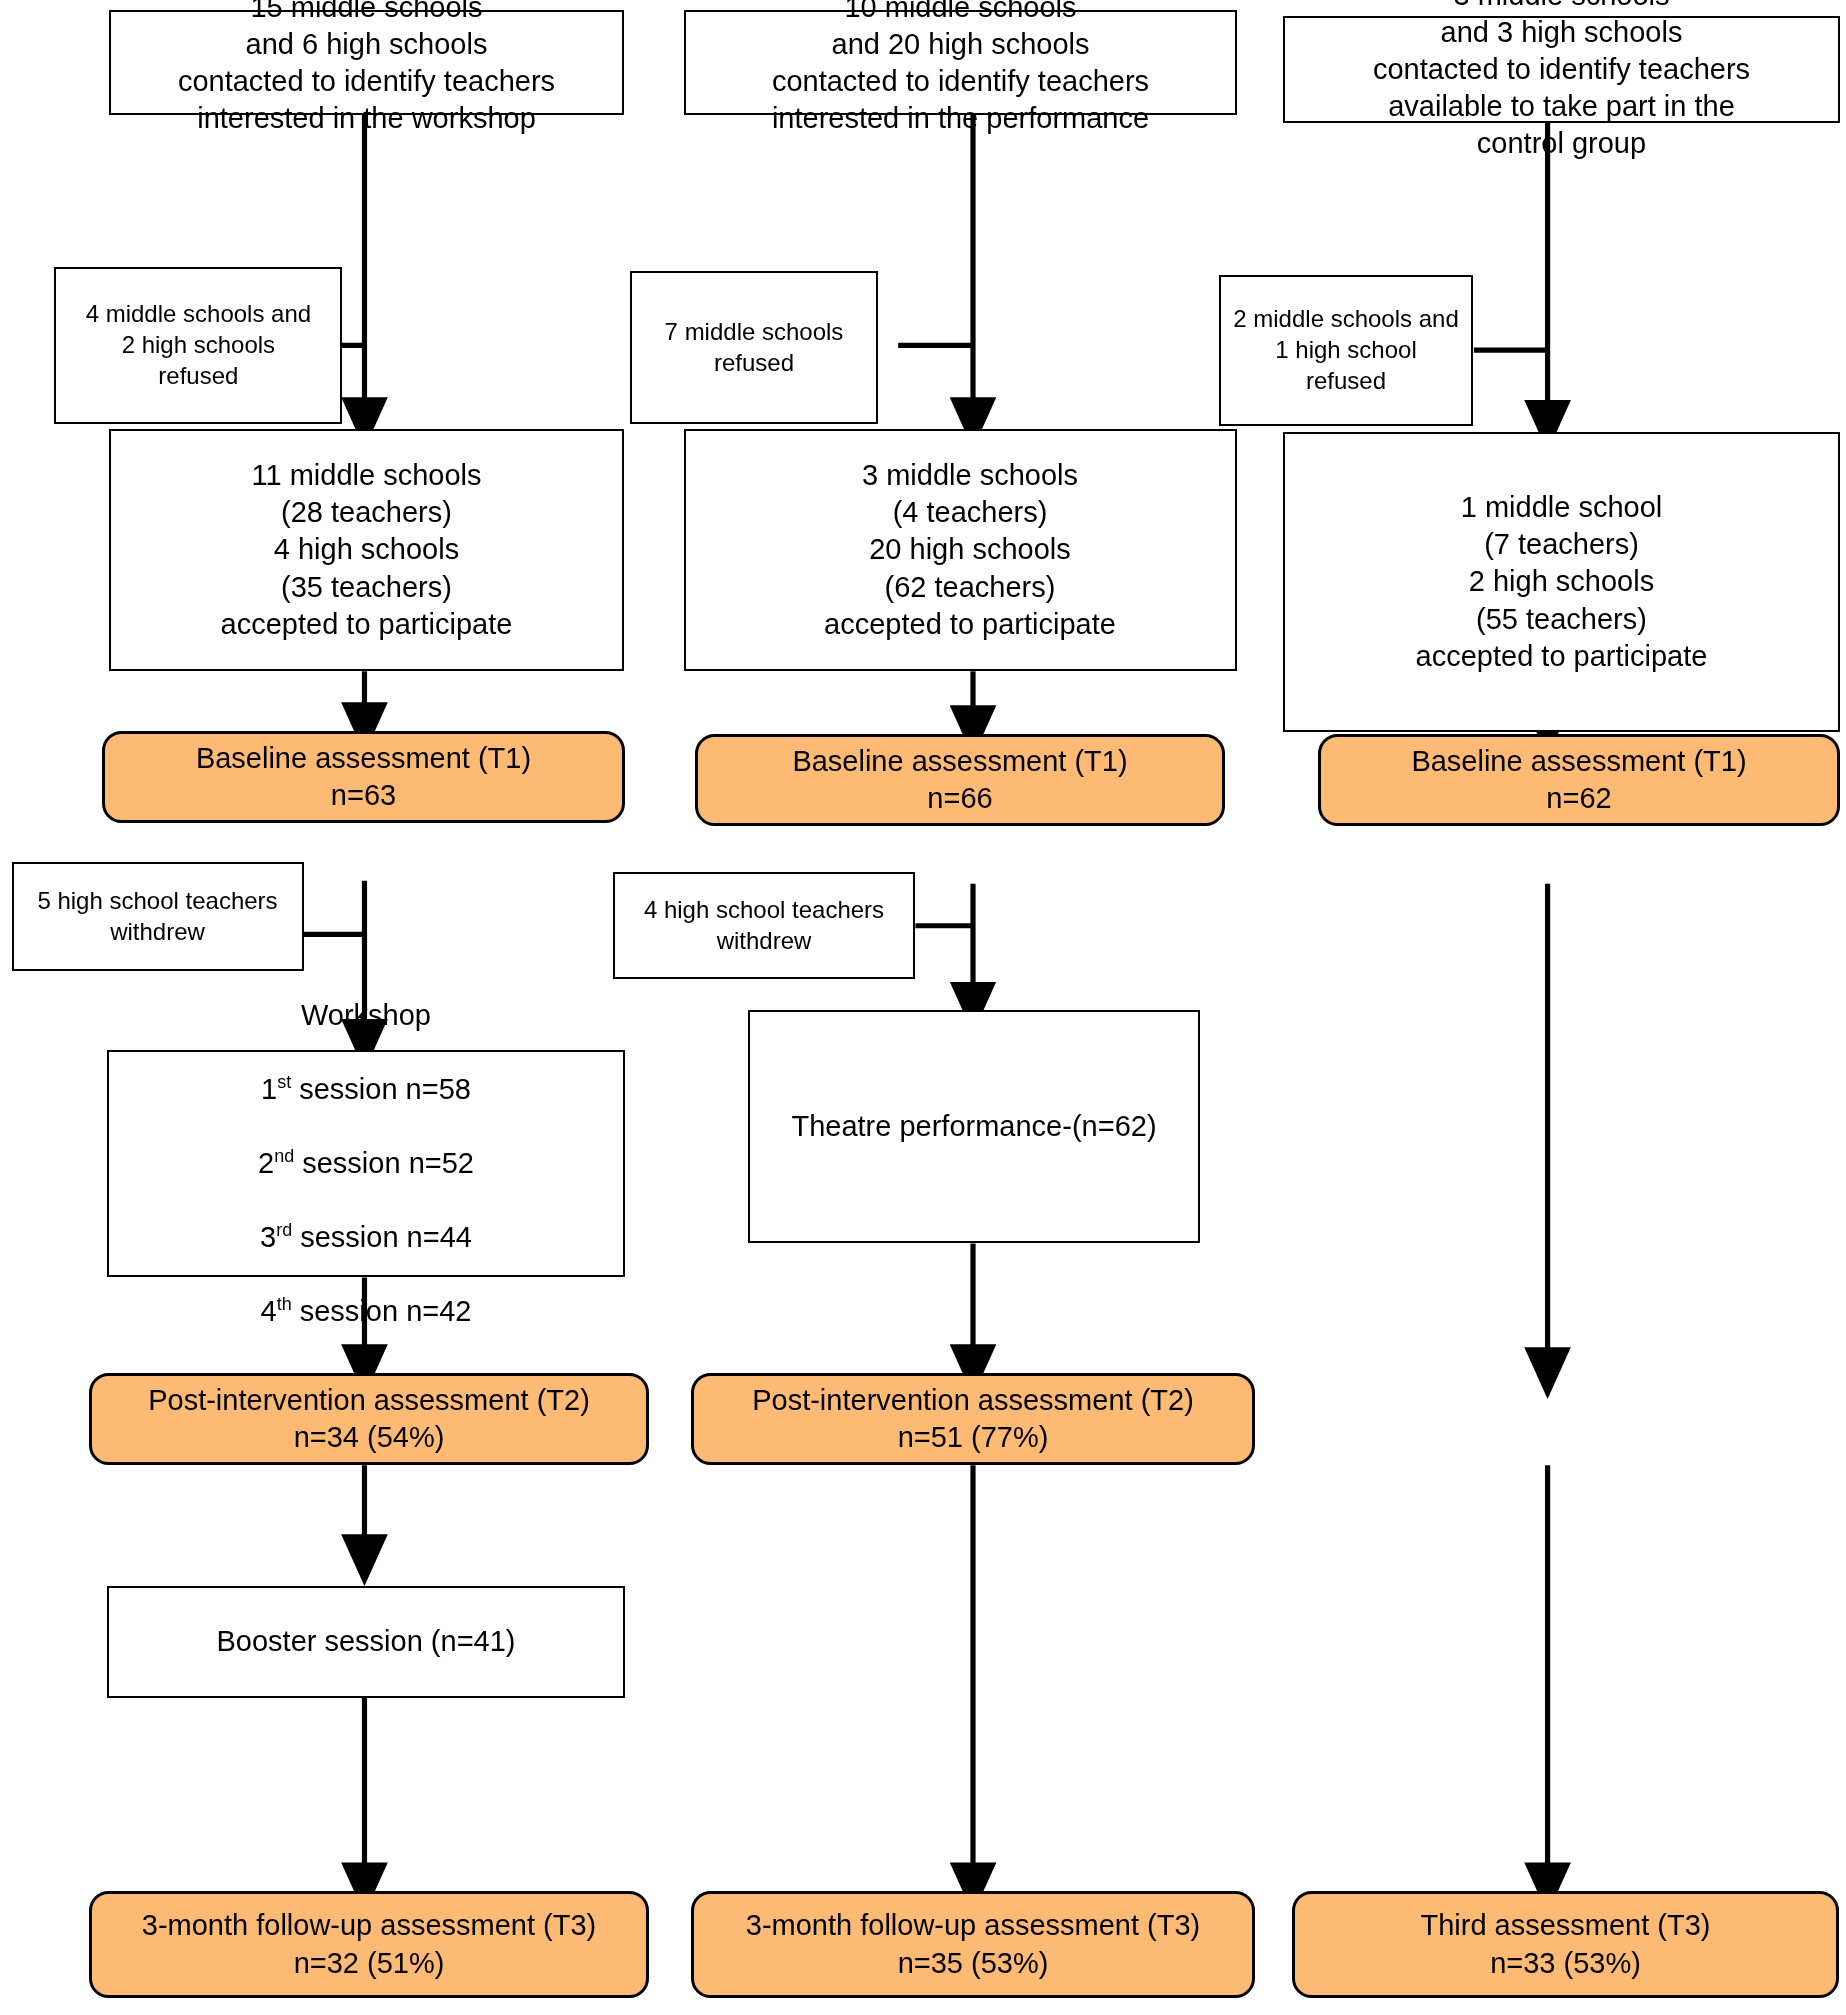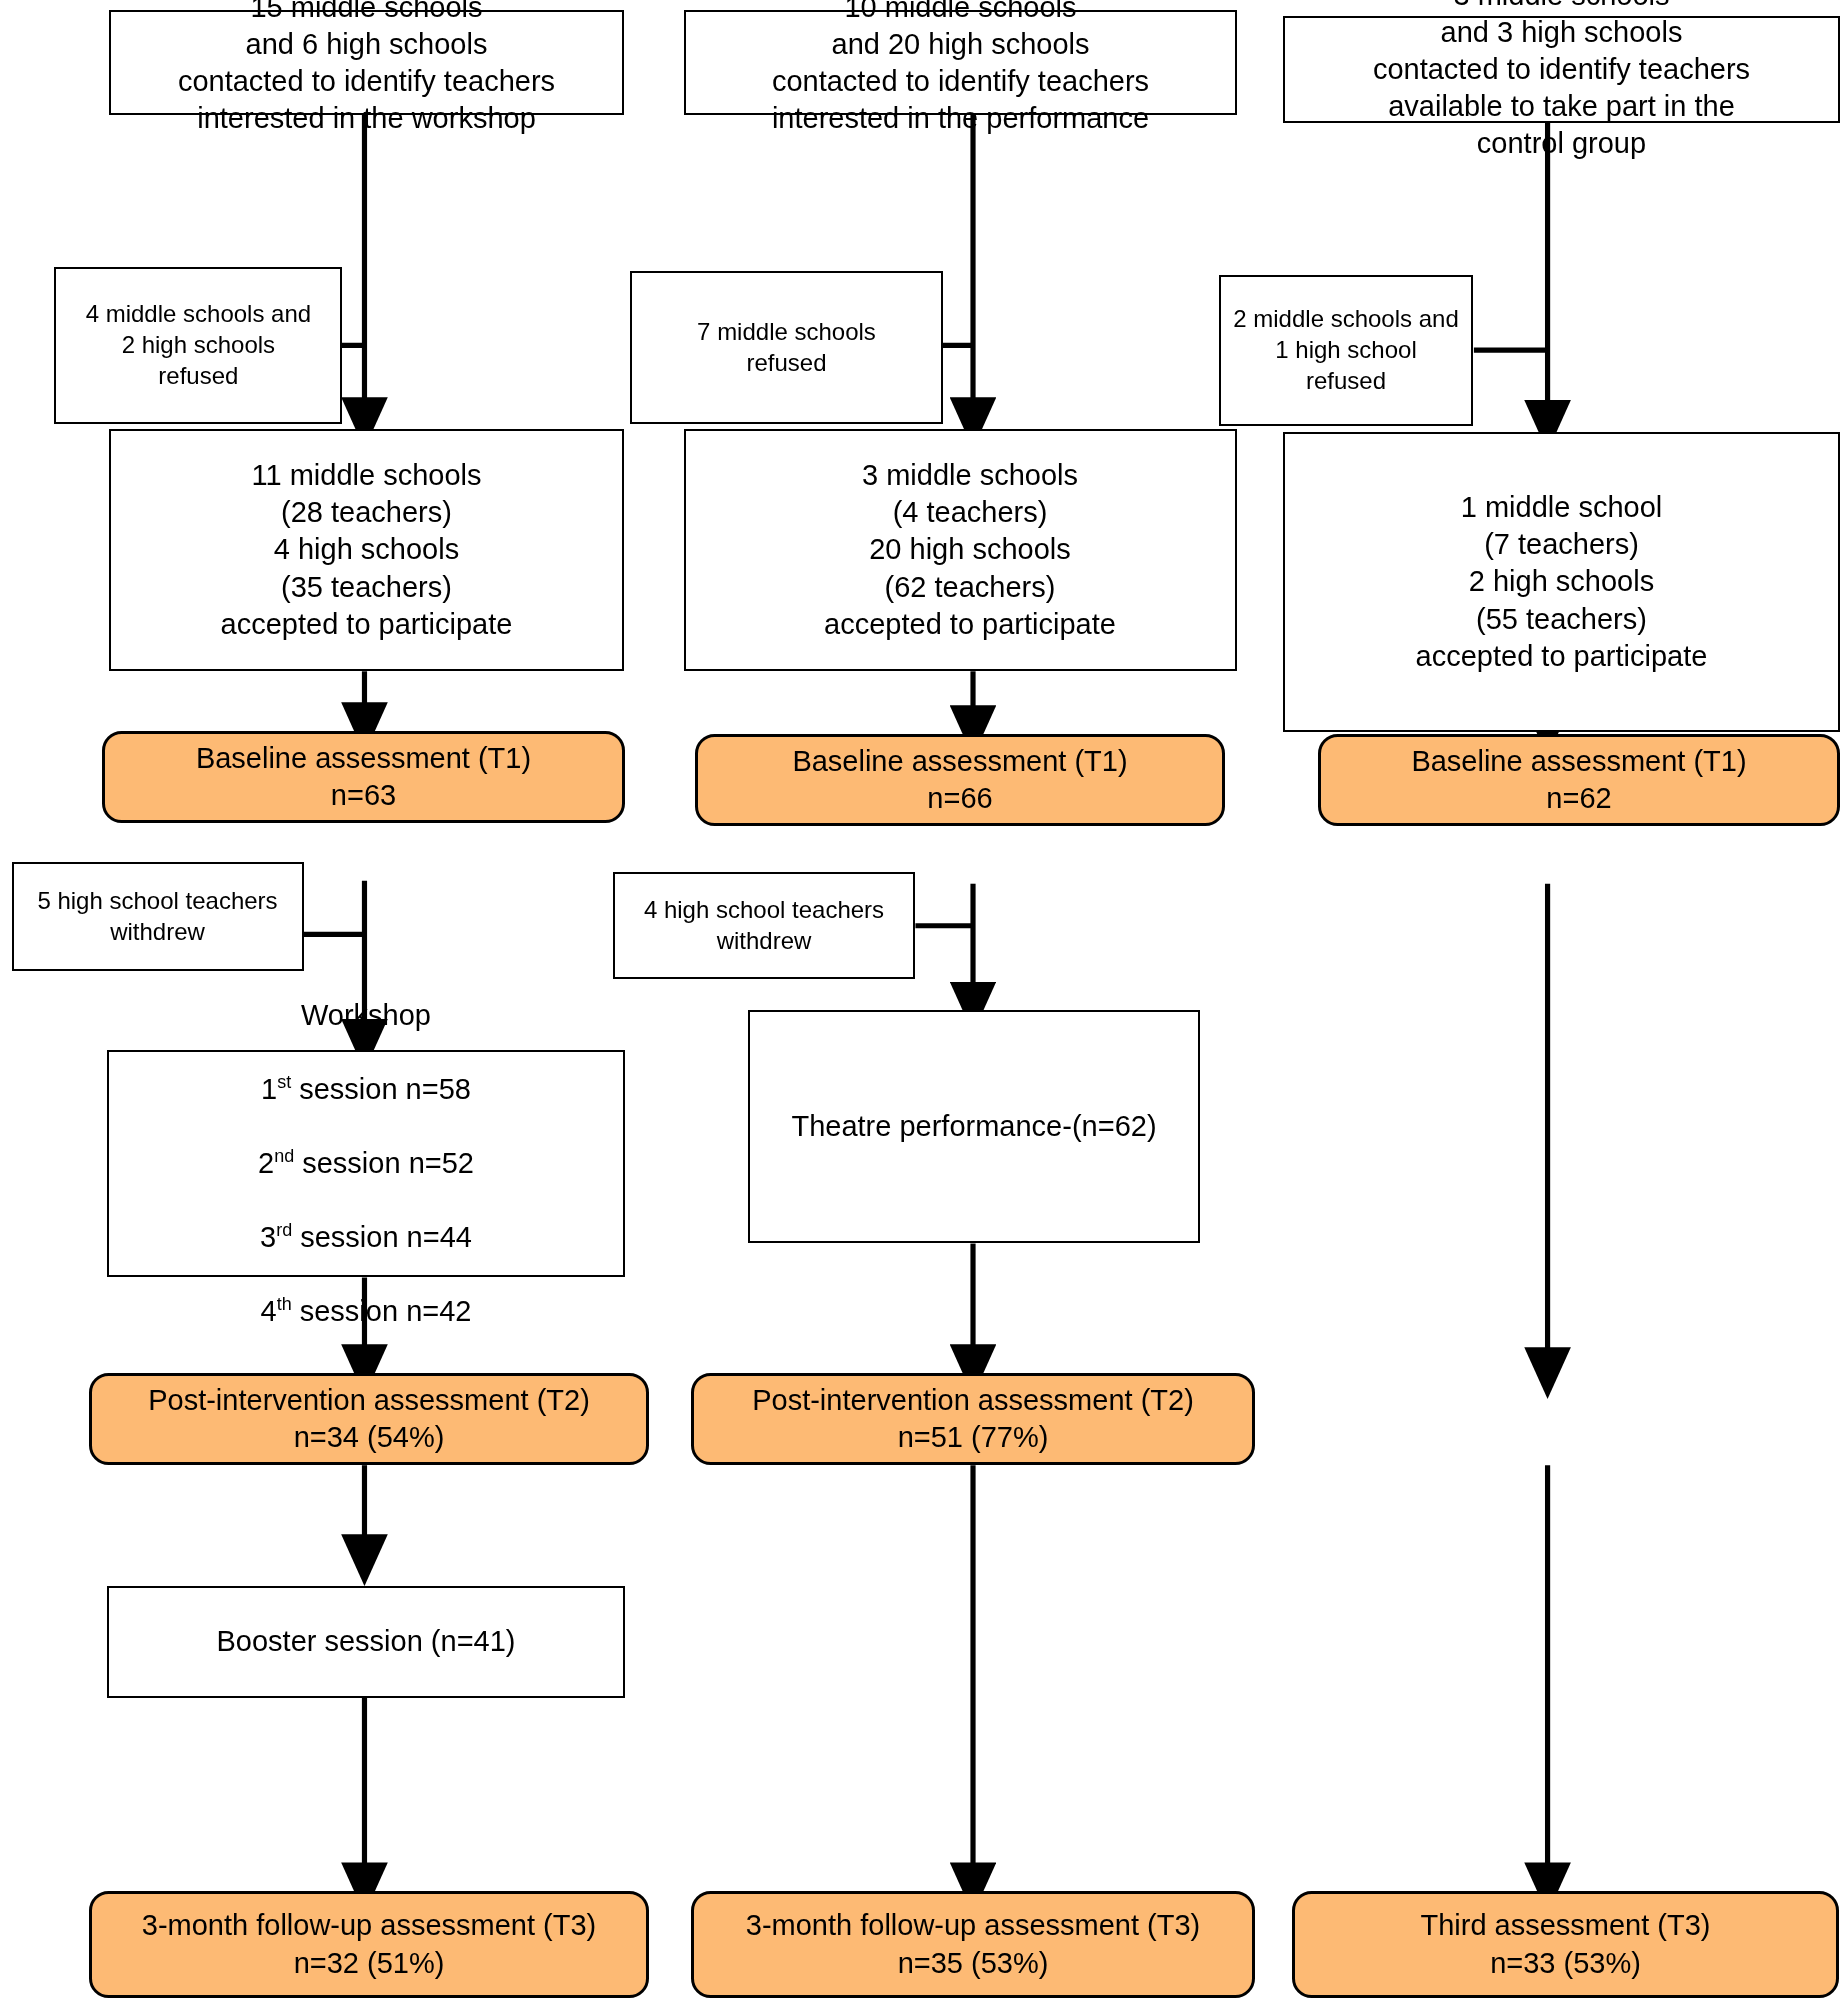--- a/index.html
+++ b/index.html
@@ -161,21 +161,21 @@
 n=32 (51%)</span>
   </div>
 
   <div class="node big" style="left:684px; top:10.4px; width:553px; height:105px;">
     <span class="txt">10 middle schools
 and 20 high schools
 contacted to identify teachers
 interested in the performance</span>
   </div>
 
-  <div class="node small" style="left:630px; top:271px; width:313px; height:153px;">
+  <div class="node small" style="left:630px; top:271px; width:248px; height:153px;">
     <span class="txt">7 middle schools
 refused</span>
   </div>
 
   <div class="node big" style="left:684px; top:429px; width:553px; height:242px;padding-left:19px;">
     <span class="txt">3 middle schools
 (4 teachers)
 20 high schools
 (62 teachers)
 accepted to participate</span>

